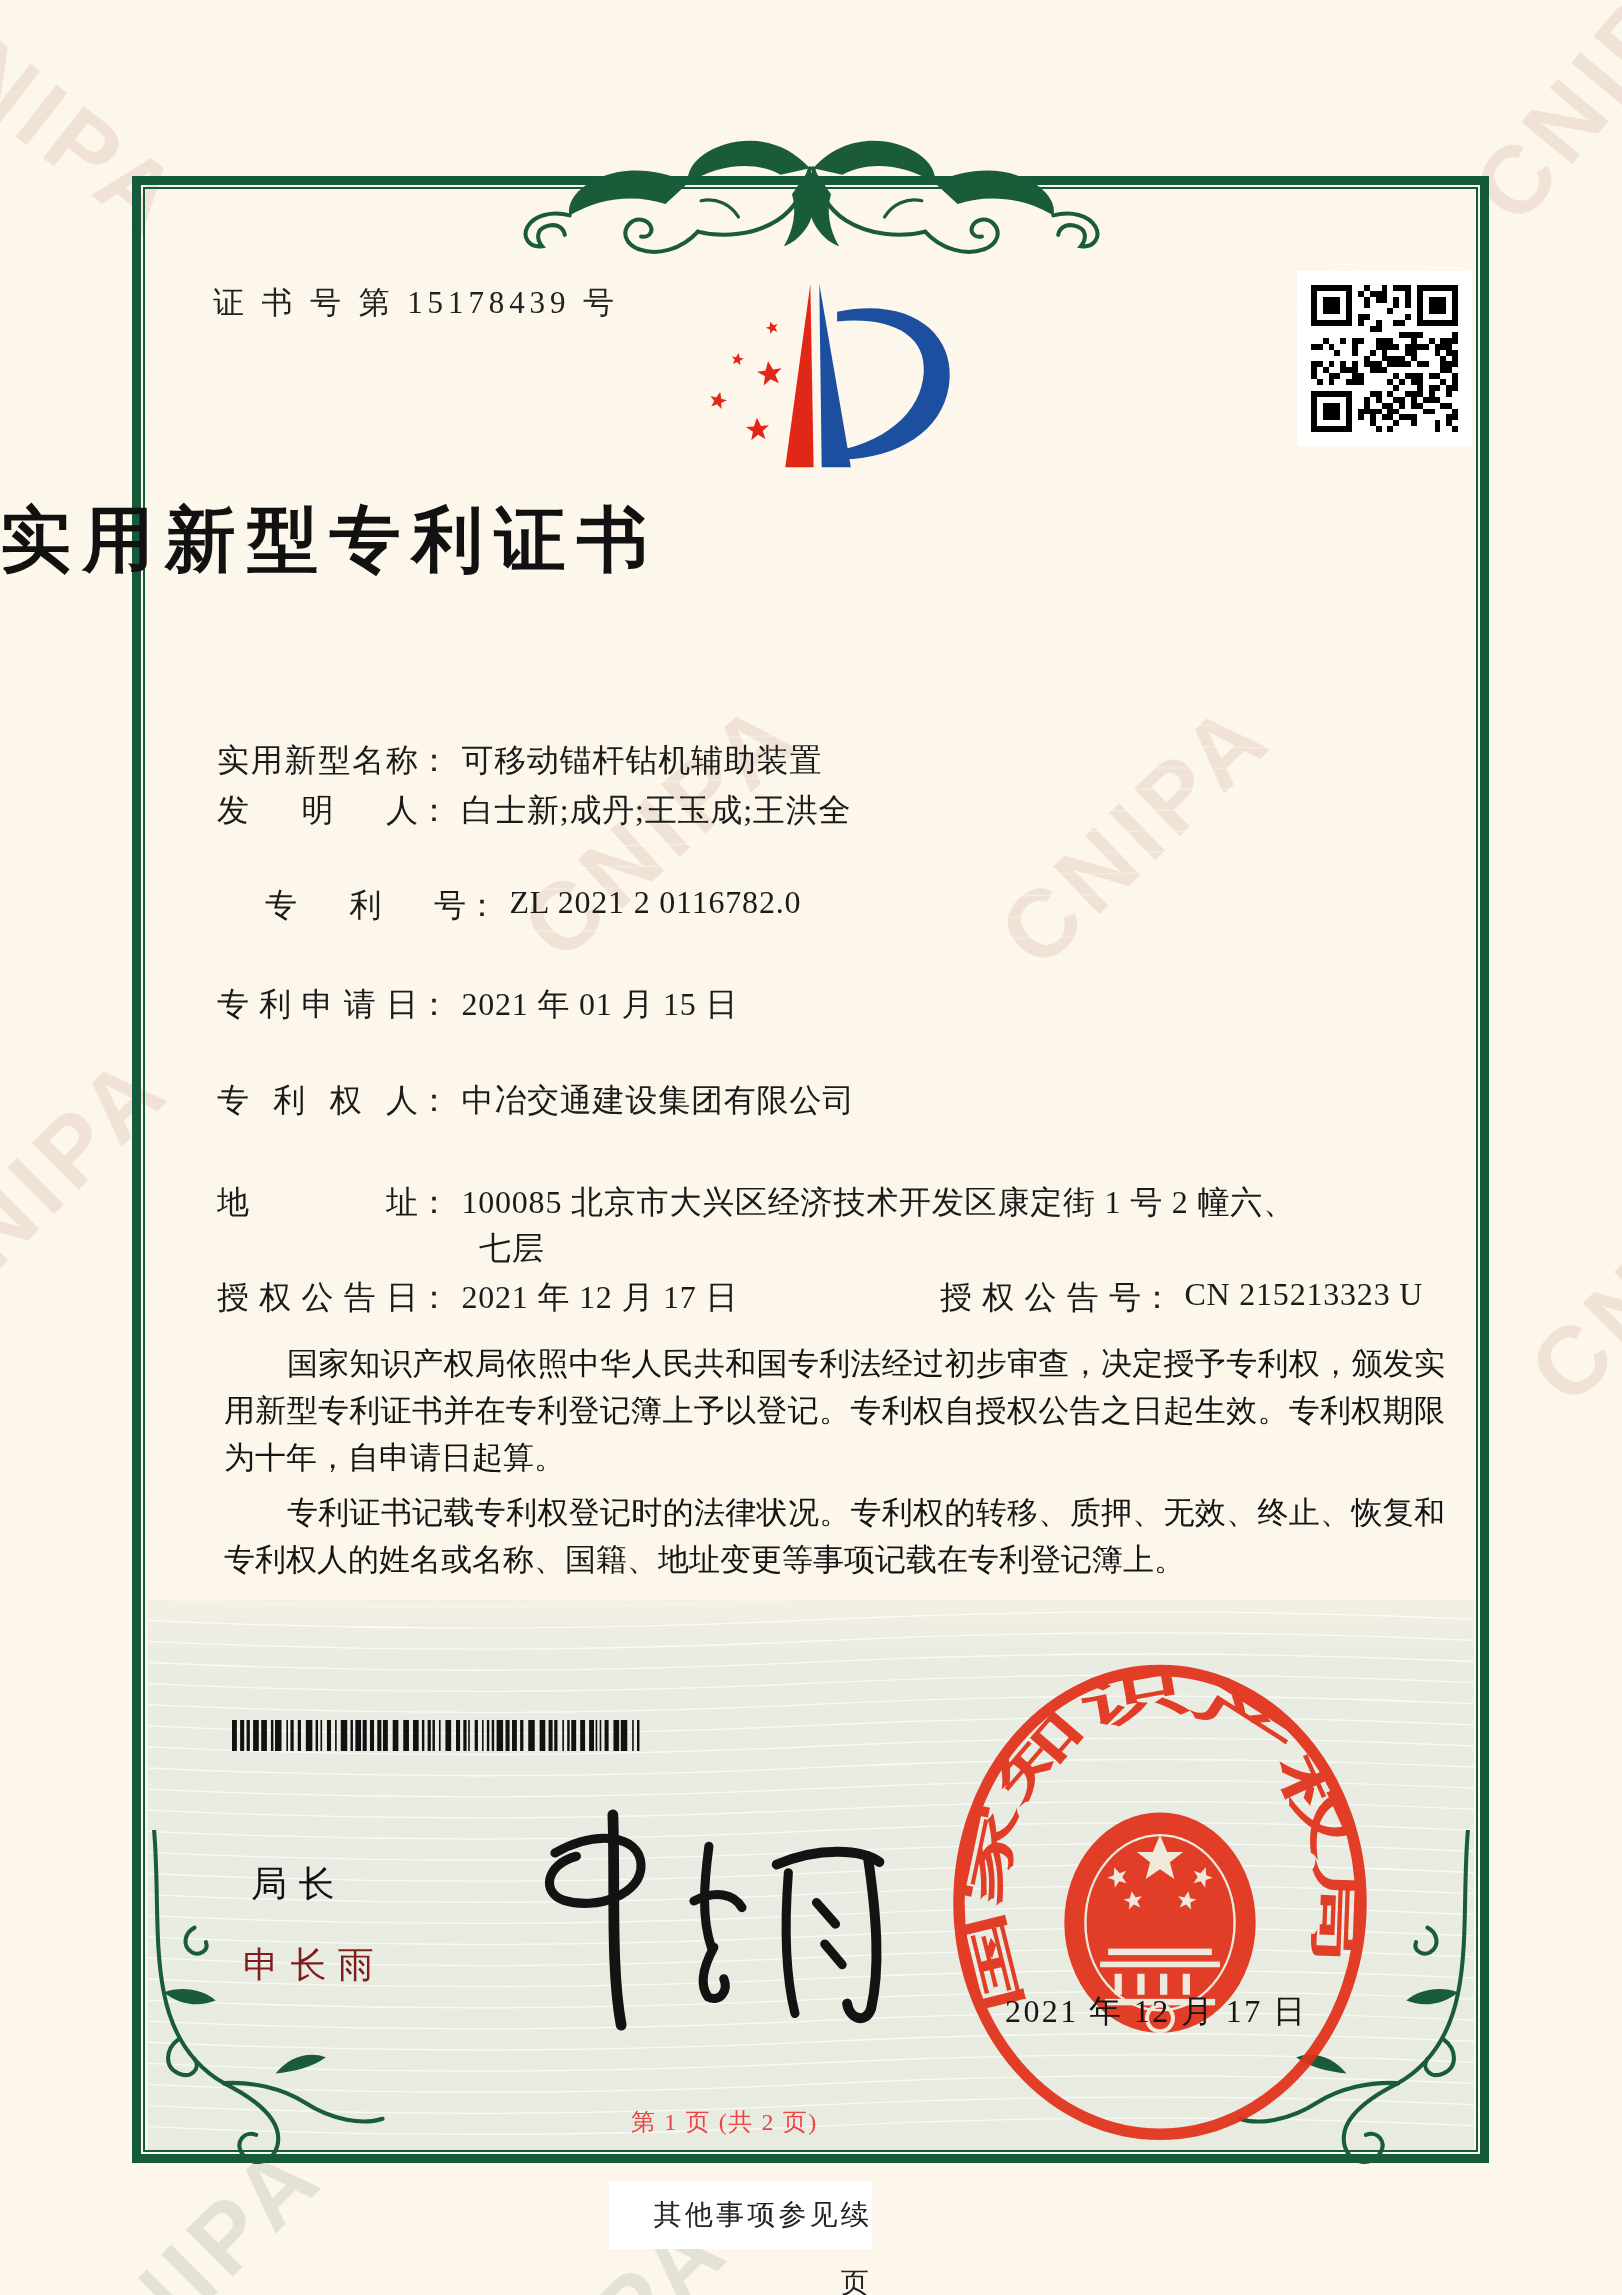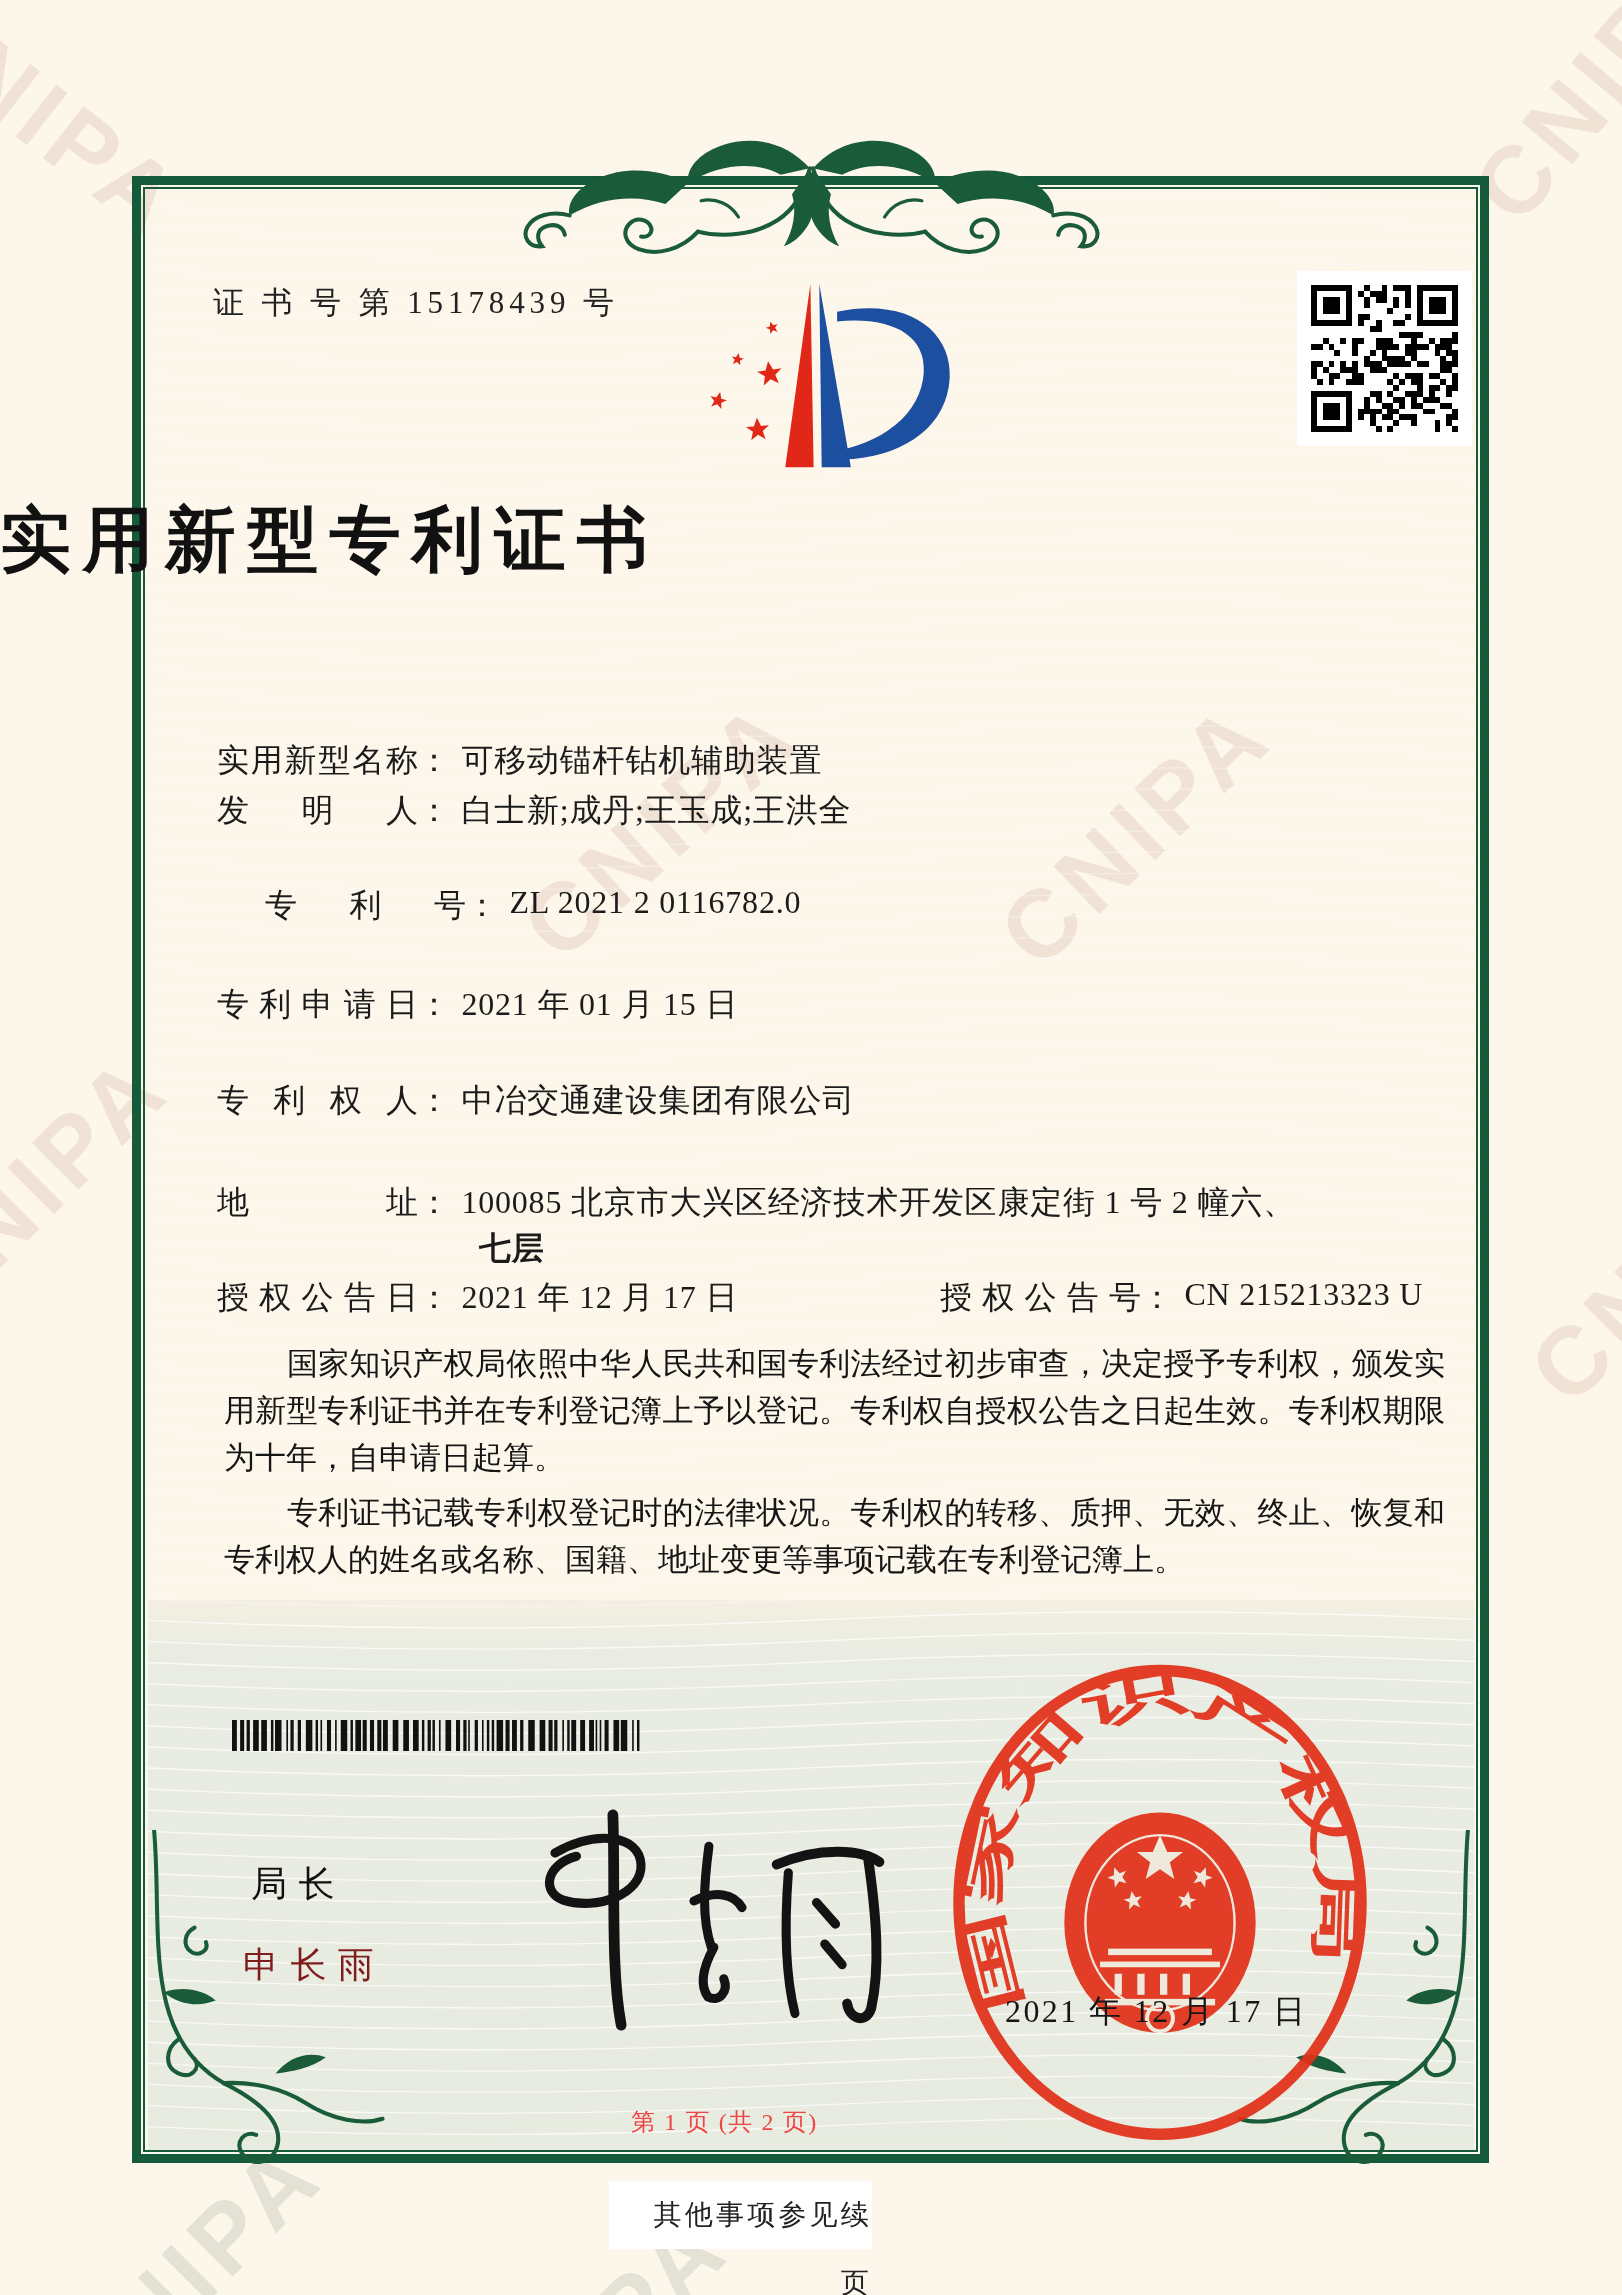--- a/index.html
+++ b/index.html
@@ -431,21 +431,21 @@
   </div>
   <div class="row" style="top:983px;">
     <span class="flabel">专利申请日</span><span class="fcolon">：</span><span class="fvalue">2021 年 01 月 15 日</span>
   </div>
   <div class="row" style="top:1079px;">
     <span class="flabel">专利权人</span><span class="fcolon">：</span><span class="fvalue">中冶交通建设集团有限公司</span>
   </div>
   <div class="row" style="top:1181px;">
     <span class="flabel">地址</span><span class="fcolon">：</span><span class="fvalue">100085 北京市大兴区经济技术开发区康定街 1 号 2 幢六、</span>
   </div>
-  <div class="fvalue2" style="top:1227px;font-weight:bold;">七层</div>
+  <div class="fvalue2" style="top:1227px;">七层</div>
   <div class="row" style="top:1276px;">
     <span class="flabel">授权公告日</span><span class="fcolon">：</span><span class="fvalue">2021 年 12 月 17 日</span>
   </div>
   <div class="row" style="left:940px;top:1276px;">
     <span class="flabel">授权公告号</span><span class="fcolon">：</span><span class="fvalue">CN 215213323 U</span>
   </div>
 
   <div id="body-text">
     <p>国家知识产权局依照中华人民共和国专利法经过初步审查，决定授予专利权，颁发实用新型专利证书并在专利登记簿上予以登记。专利权自授权公告之日起生效。专利权期限为十年，自申请日起算。</p>
     <p>专利证书记载专利权登记时的法律状况。专利权的转移、质押、无效、终止、恢复和专利权人的姓名或名称、国籍、地址变更等事项记载在专利登记簿上。</p>

